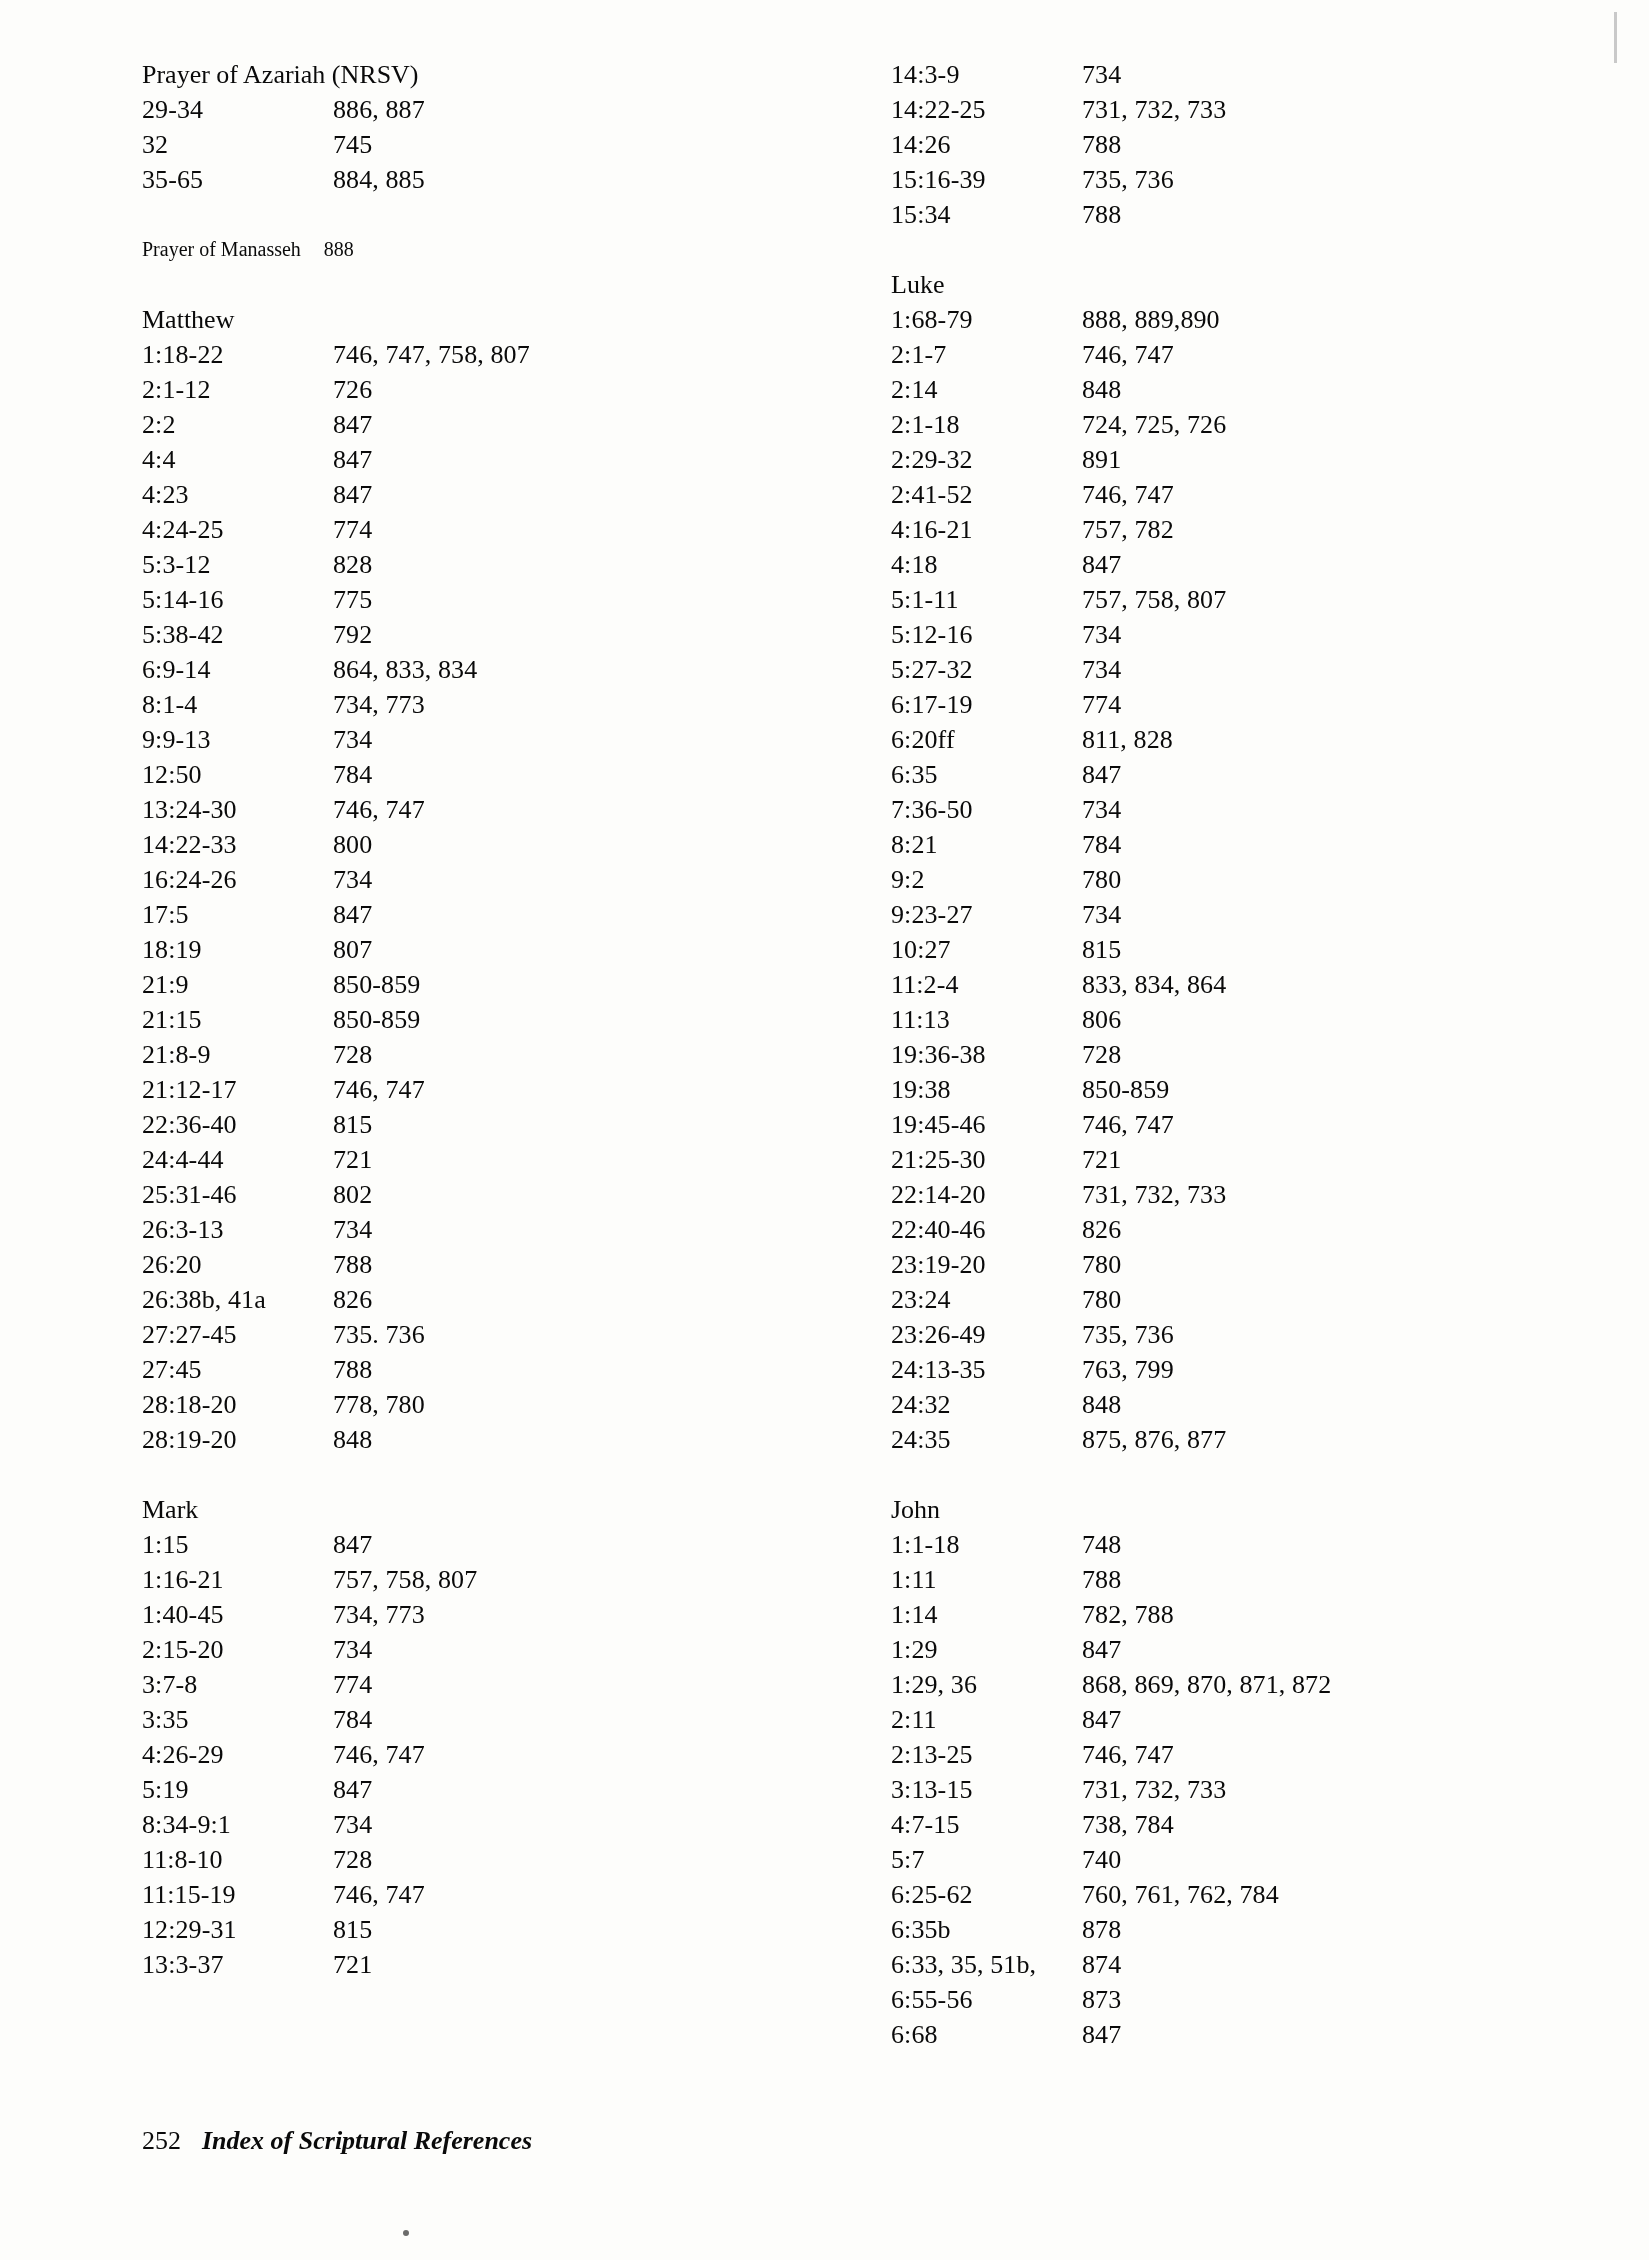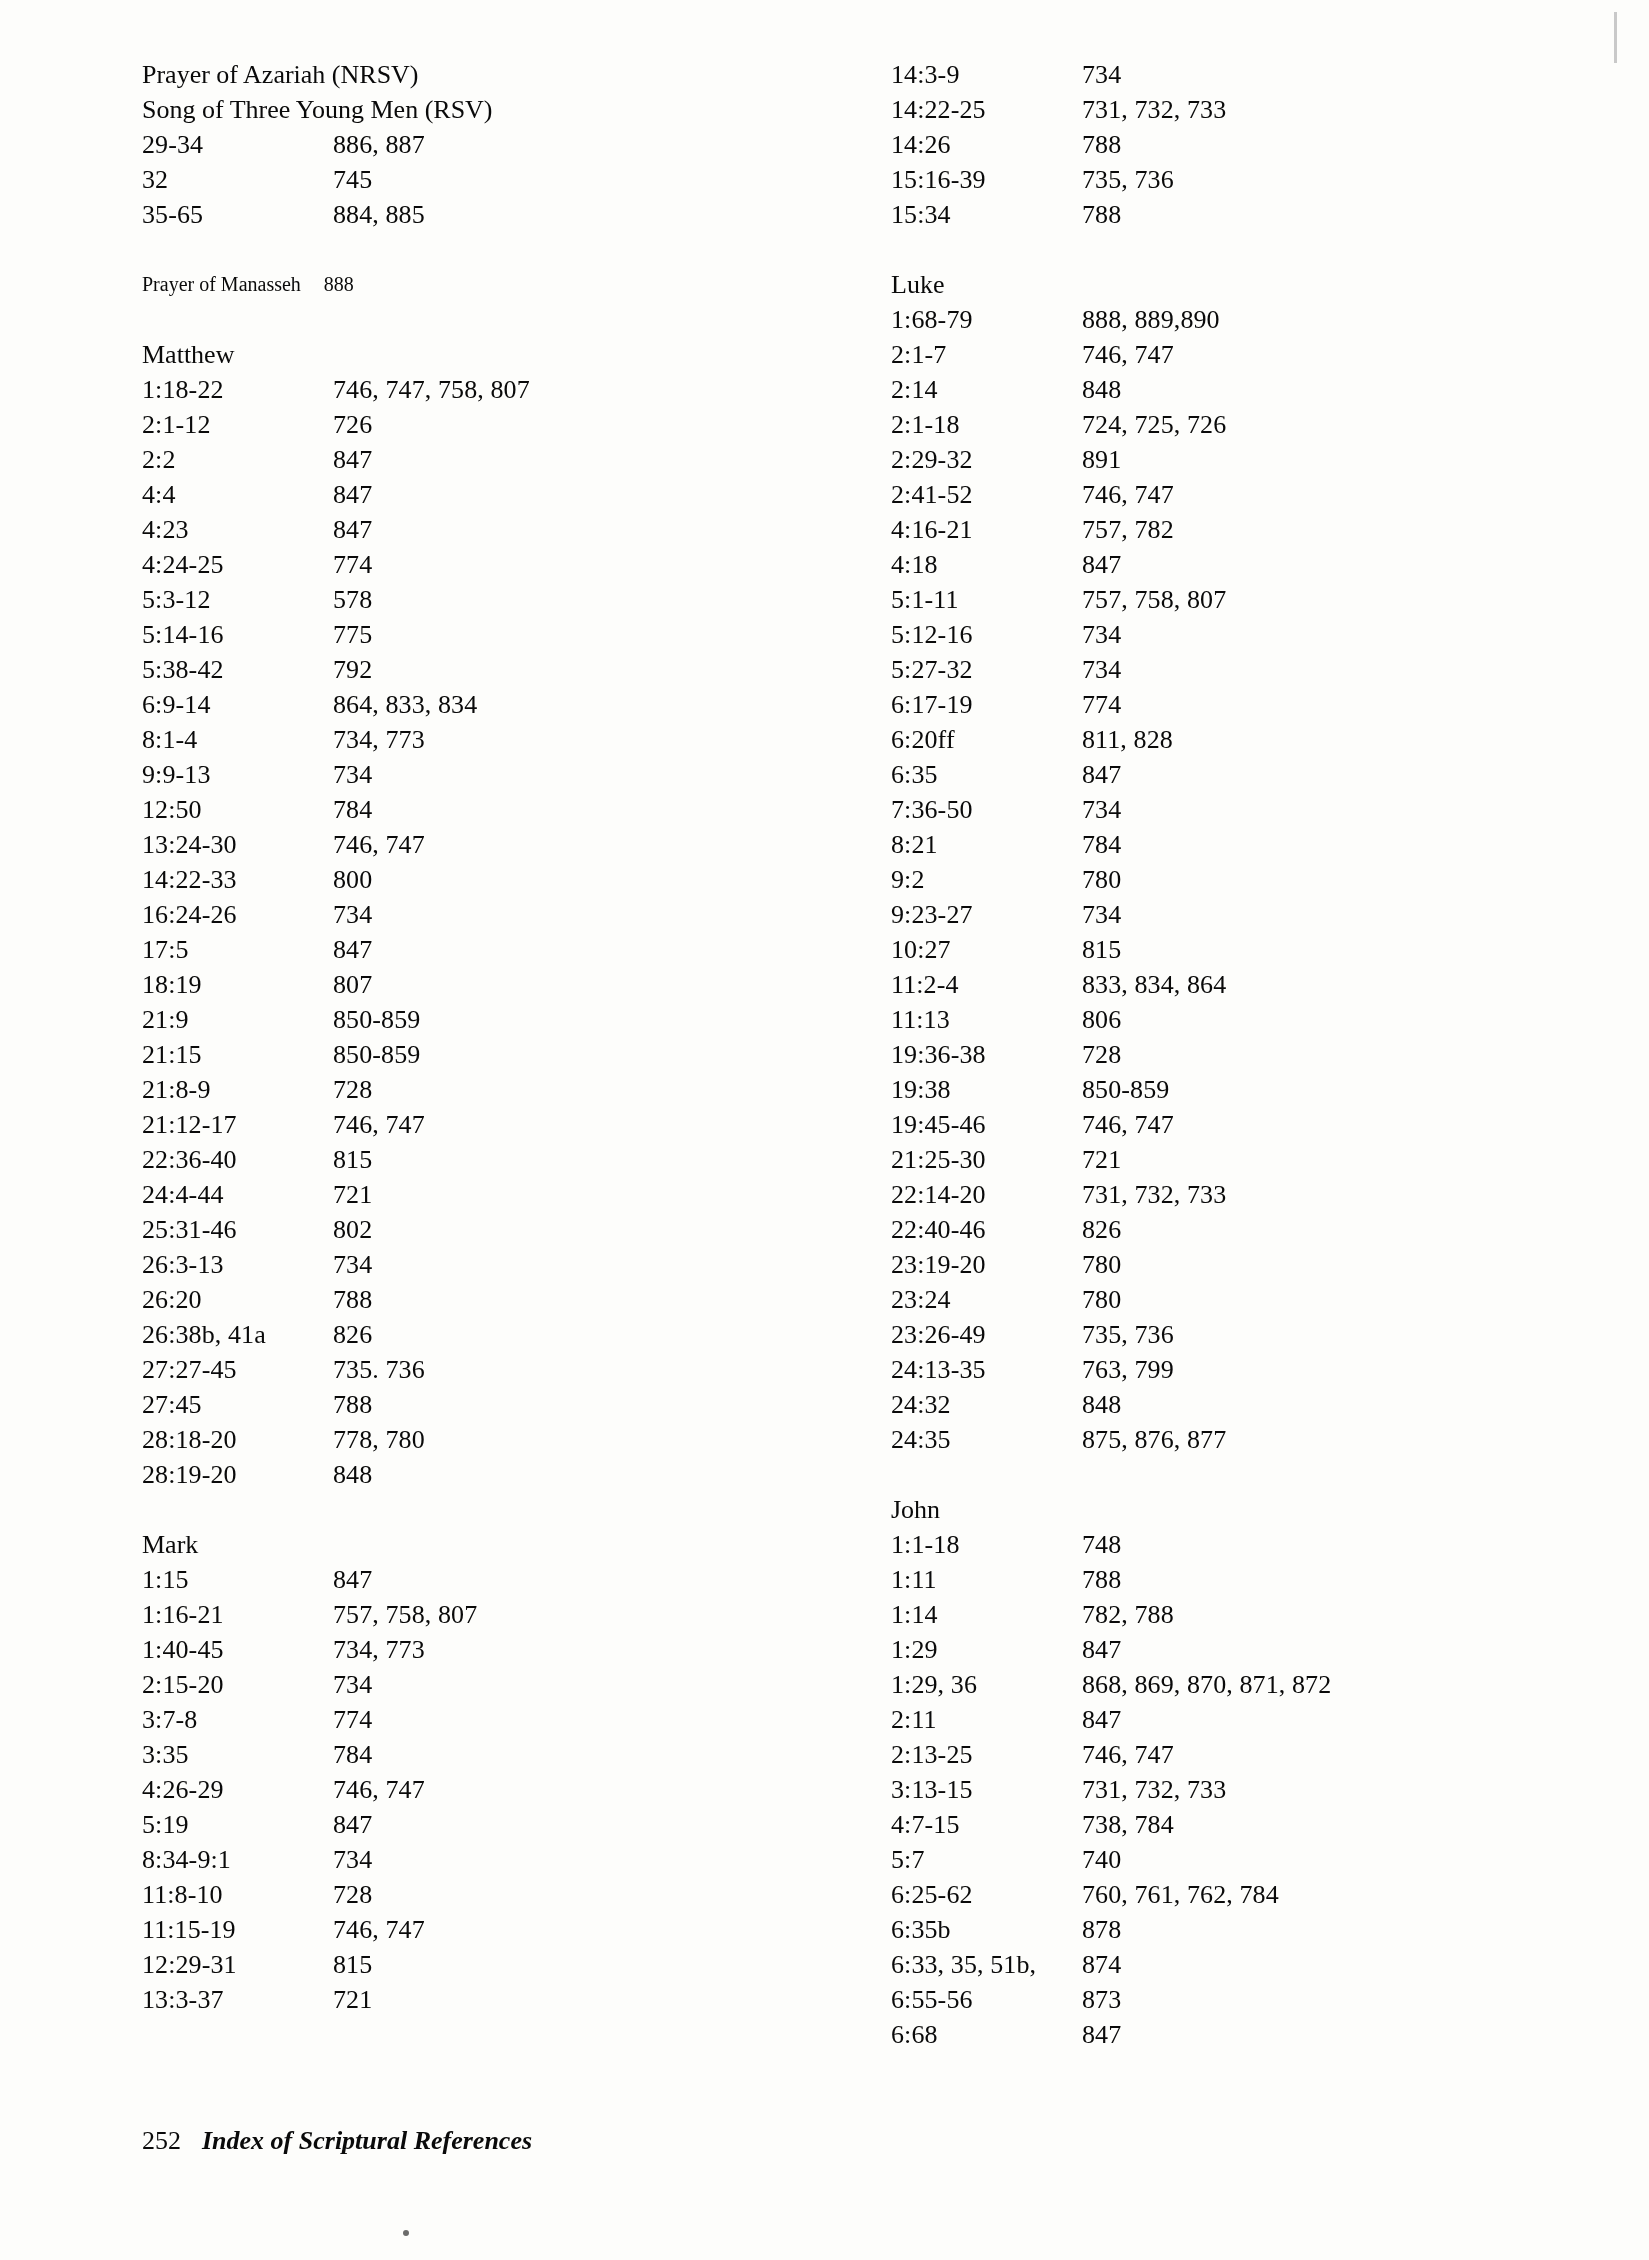--- a/index.html
+++ b/index.html
@@ -108,21 +108,20 @@
 </head>
 <body>
 
 <div class="page">
 
   <div class="edge-mark" style="top:12.4px; right:32px; width:3.5px; height:51px;"></div>
 
   <div class="columns">
     <div class="col col-left" id="col-left">
         <div class="book-head">Prayer of Azariah (NRSV)</div>
-        <div class="book-head">Song of Three Young Men (RSV)</div>
         <div class="entry">
           <span class="ref">29-34</span>
           <span class="pages">886, 887</span>
         </div>
         <div class="entry">
           <span class="ref">32</span>
           <span class="pages">745</span>
         </div>
         <div class="entry">
           <span class="ref">35-65</span>
@@ -154,21 +153,21 @@
         <div class="entry">
           <span class="ref">4:23</span>
           <span class="pages">847</span>
         </div>
         <div class="entry">
           <span class="ref">4:24-25</span>
           <span class="pages">774</span>
         </div>
         <div class="entry">
           <span class="ref">5:3-12</span>
-          <span class="pages">578</span>
+          <span class="pages">828</span>
         </div>
         <div class="entry">
           <span class="ref">5:14-16</span>
           <span class="pages">775</span>
         </div>
         <div class="entry">
           <span class="ref">5:38-42</span>
           <span class="pages">792</span>
         </div>
         <div class="entry">

